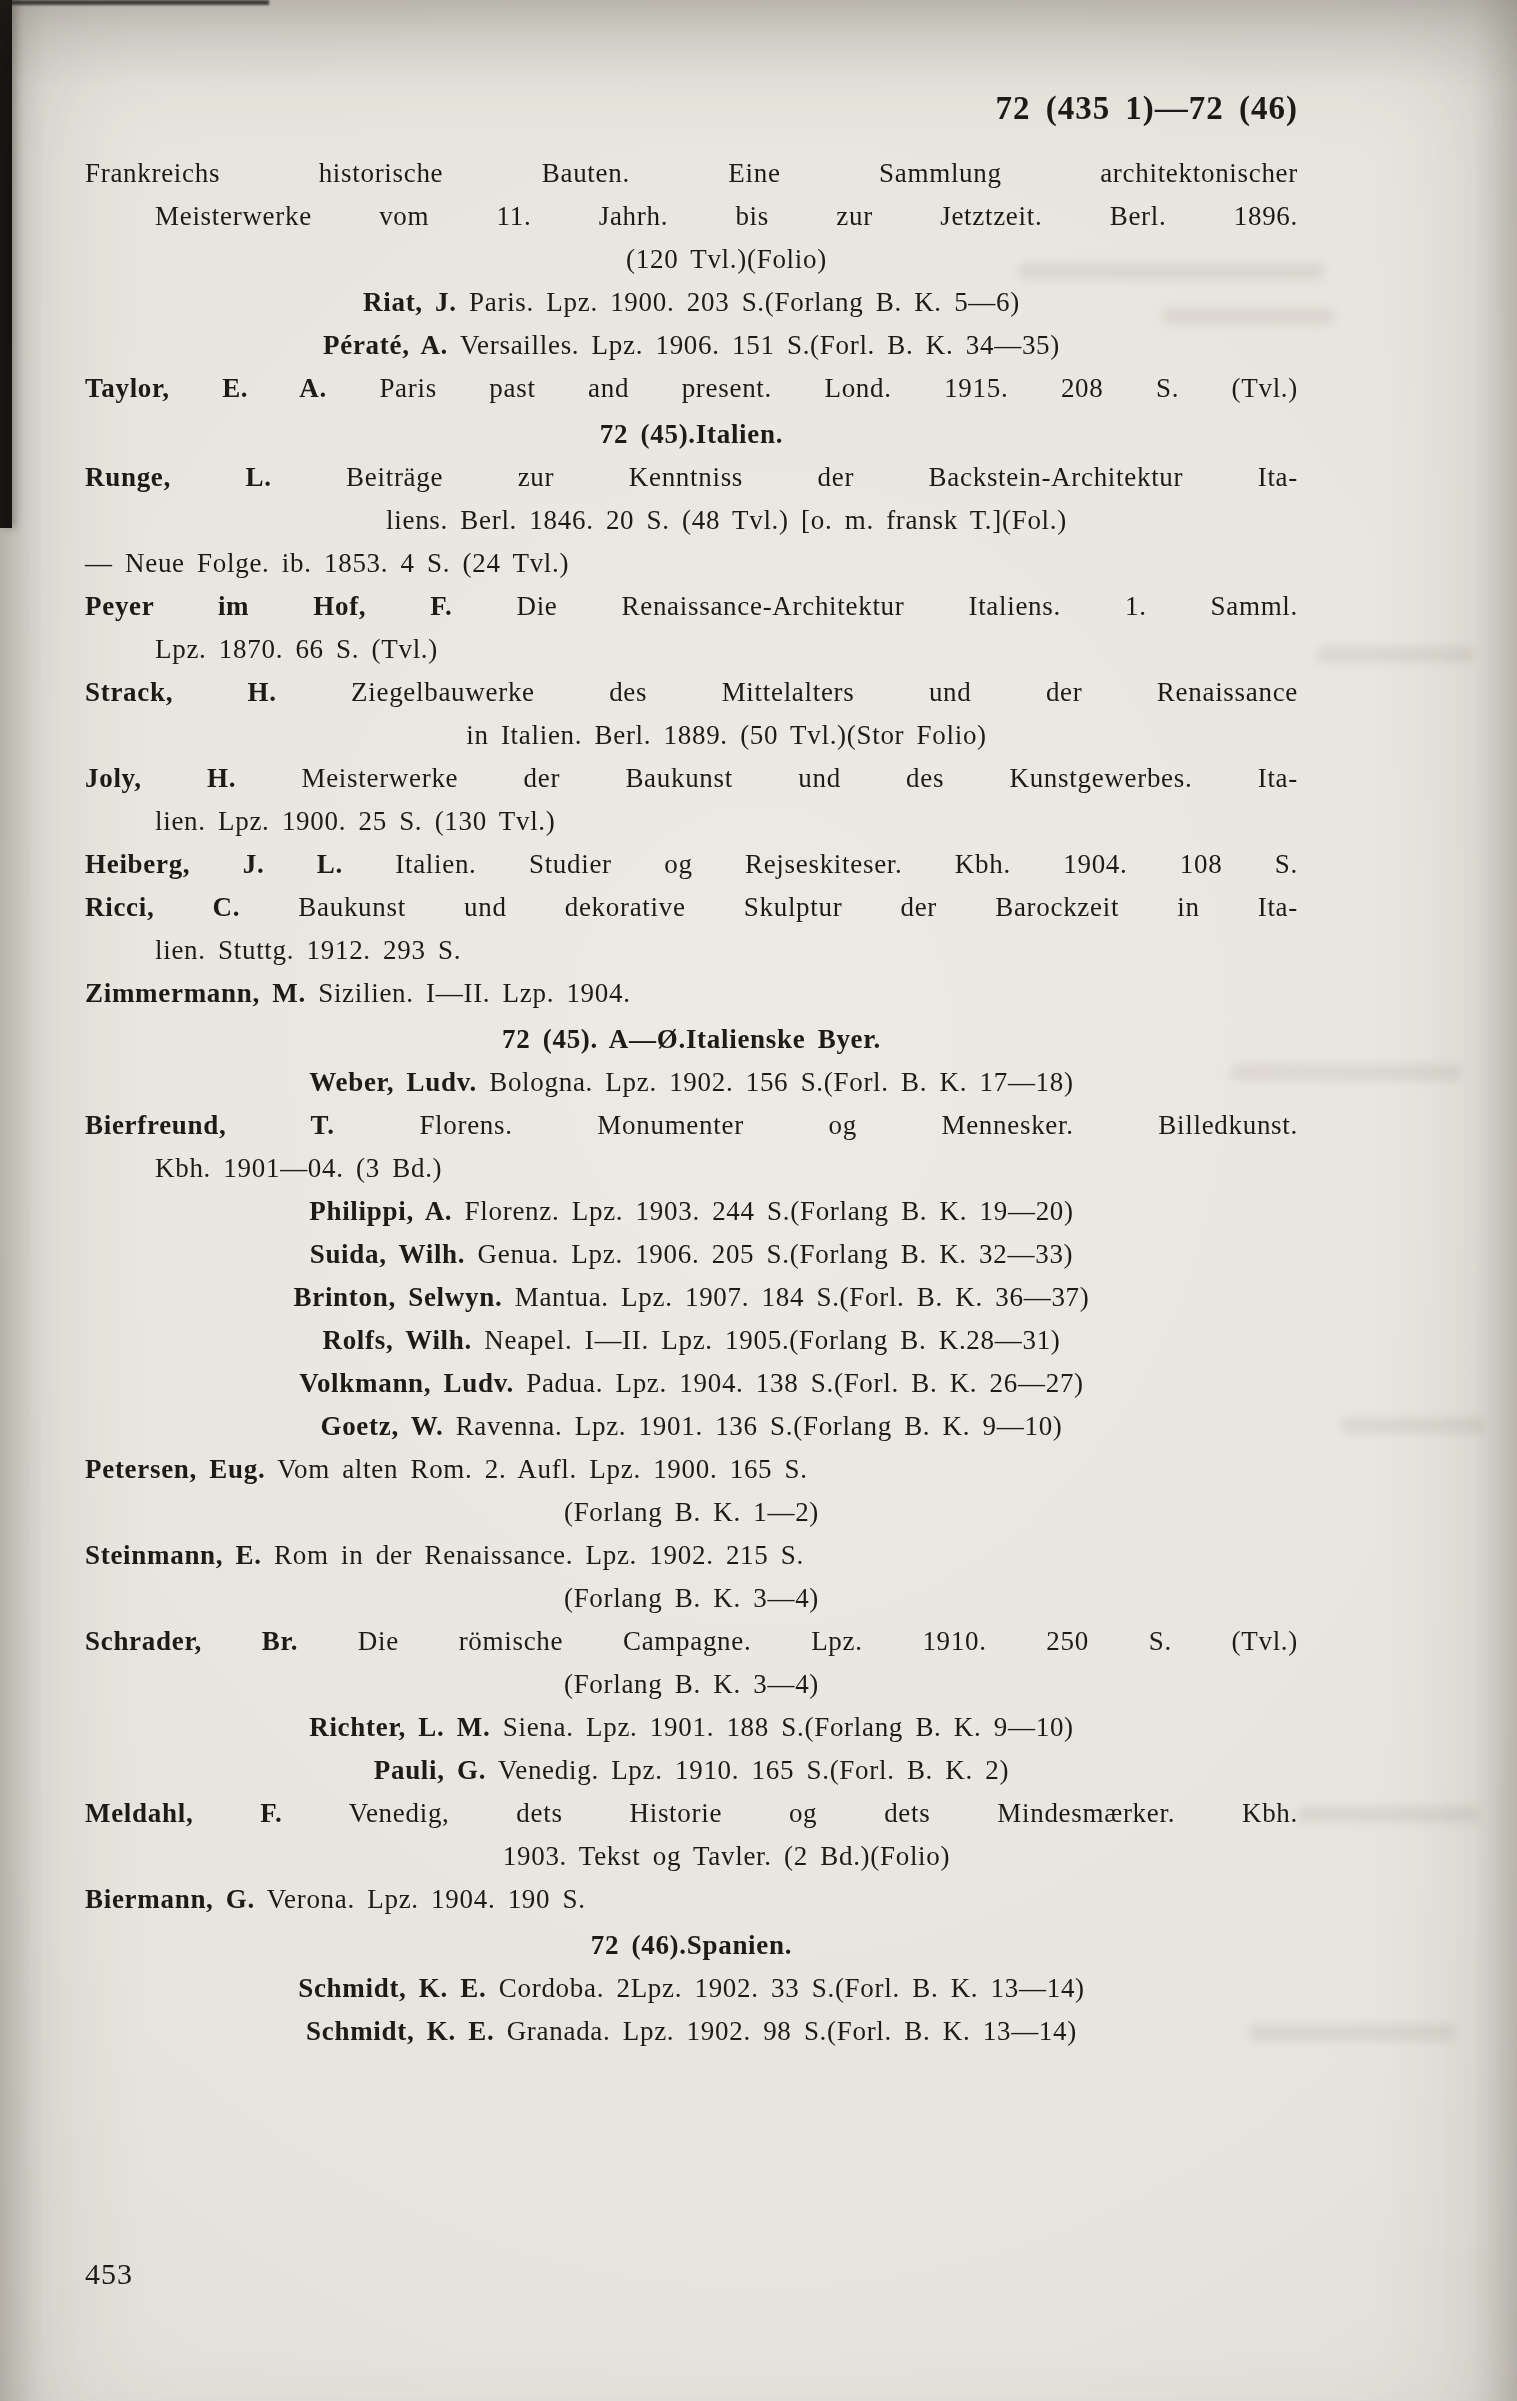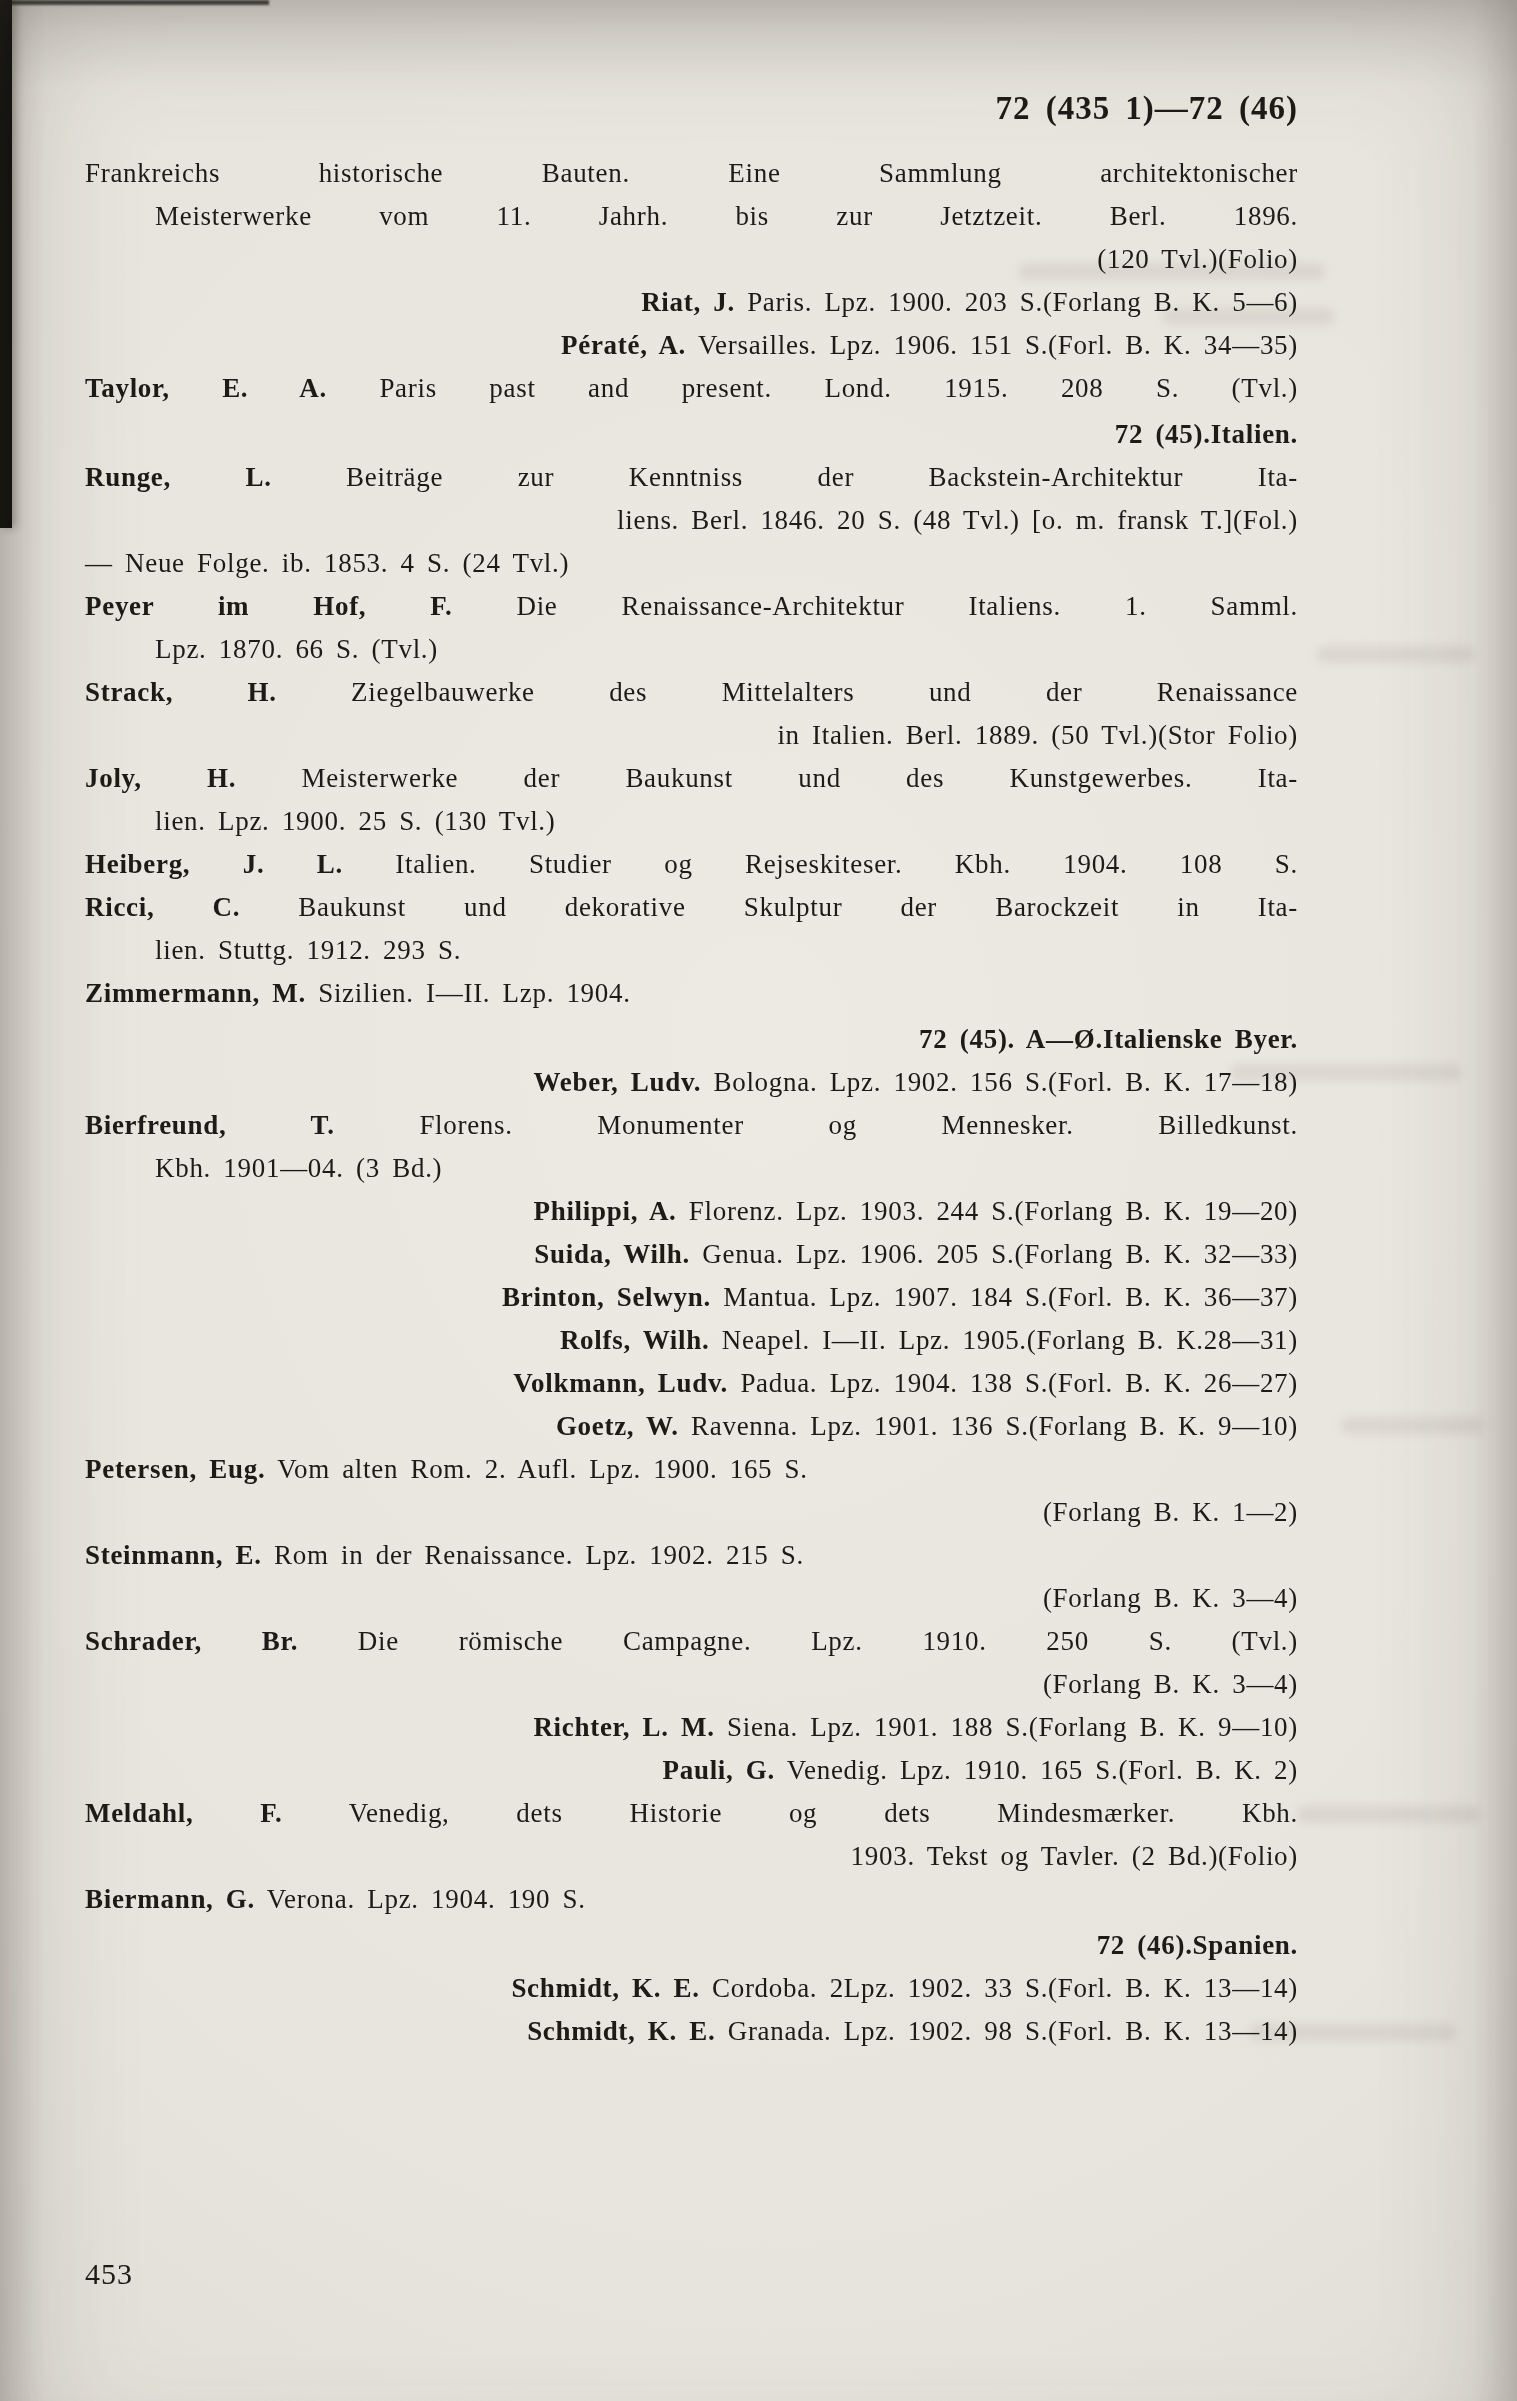--- a/index.html
+++ b/index.html
@@ -31,21 +31,21 @@
     font-size:33px;font-weight:bold;letter-spacing:1px;word-spacing:.18em;margin-top:18px;
   }
   .text-block{
     position:absolute;left:85px;top:152px;width:1213px;
     font-size:27px;line-height:43px;
     letter-spacing:0.7px;word-spacing:.18em;
   }
   .line{min-height:43px;}
   .line.ind{padding-left:70px;}
   .line.just{text-align:justify;text-align-last:justify;}
-  .line.split{display:flex;justify-content:flex-end;}
+  .line.split{display:flex;justify-content:center;}
   .line.section{margin-top:2.9px;}
   .b{font-weight:bold;}
   .page-number{
     position:absolute;left:85px;top:2257px;width:1213px;
     text-align:left;font-size:30px;letter-spacing:1px;
   }
   .smudge{
     position:absolute;height:17.3px;border-radius:8.6px;
     background:rgba(105,100,88,.11);
     filter:blur(4.3px);

